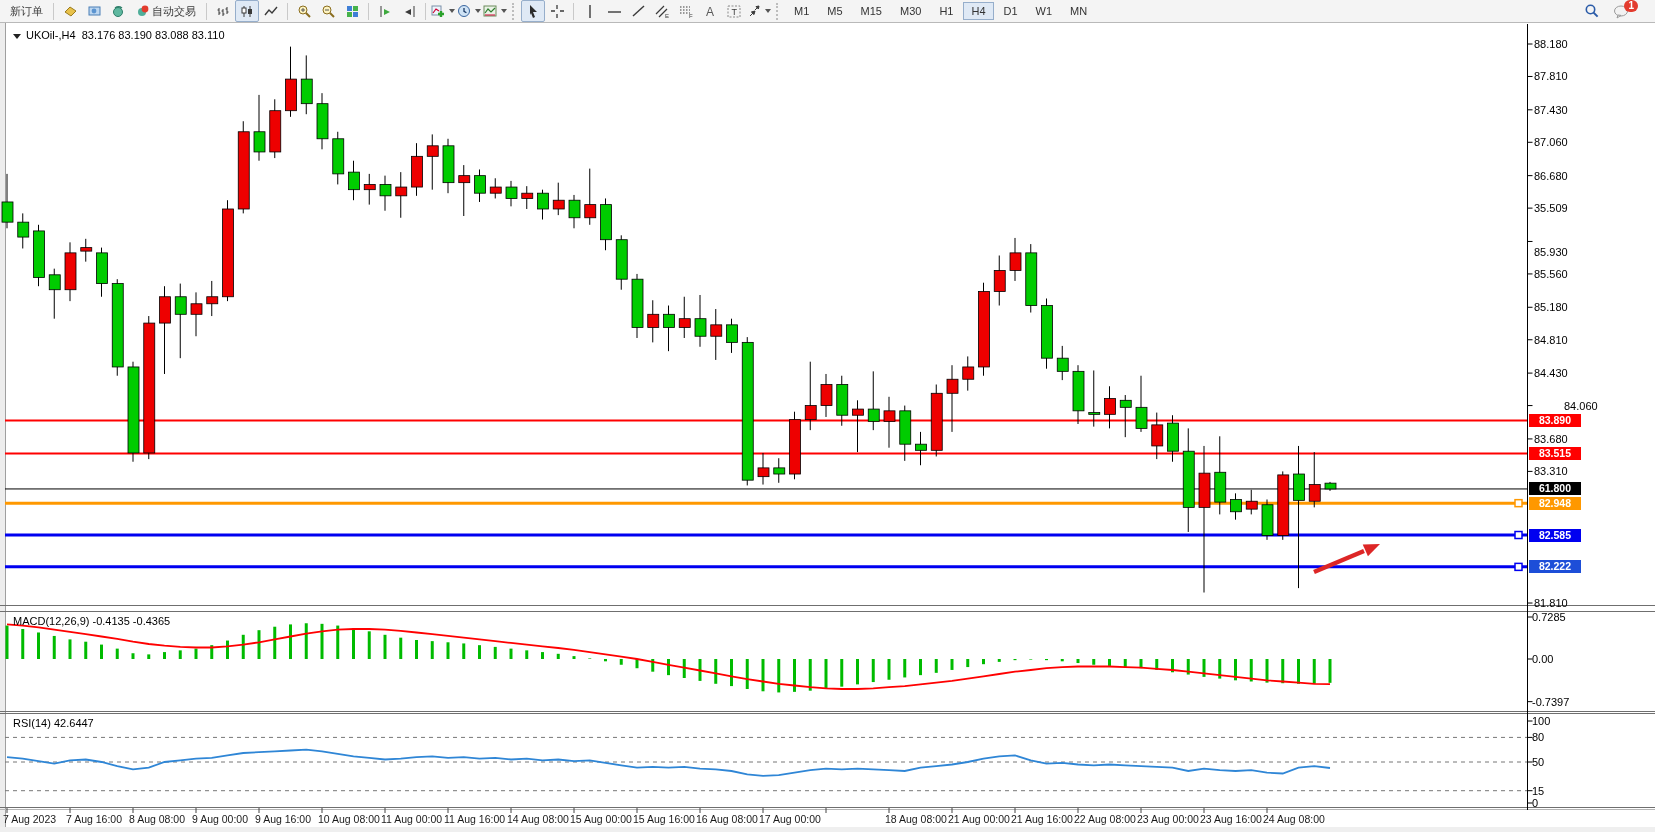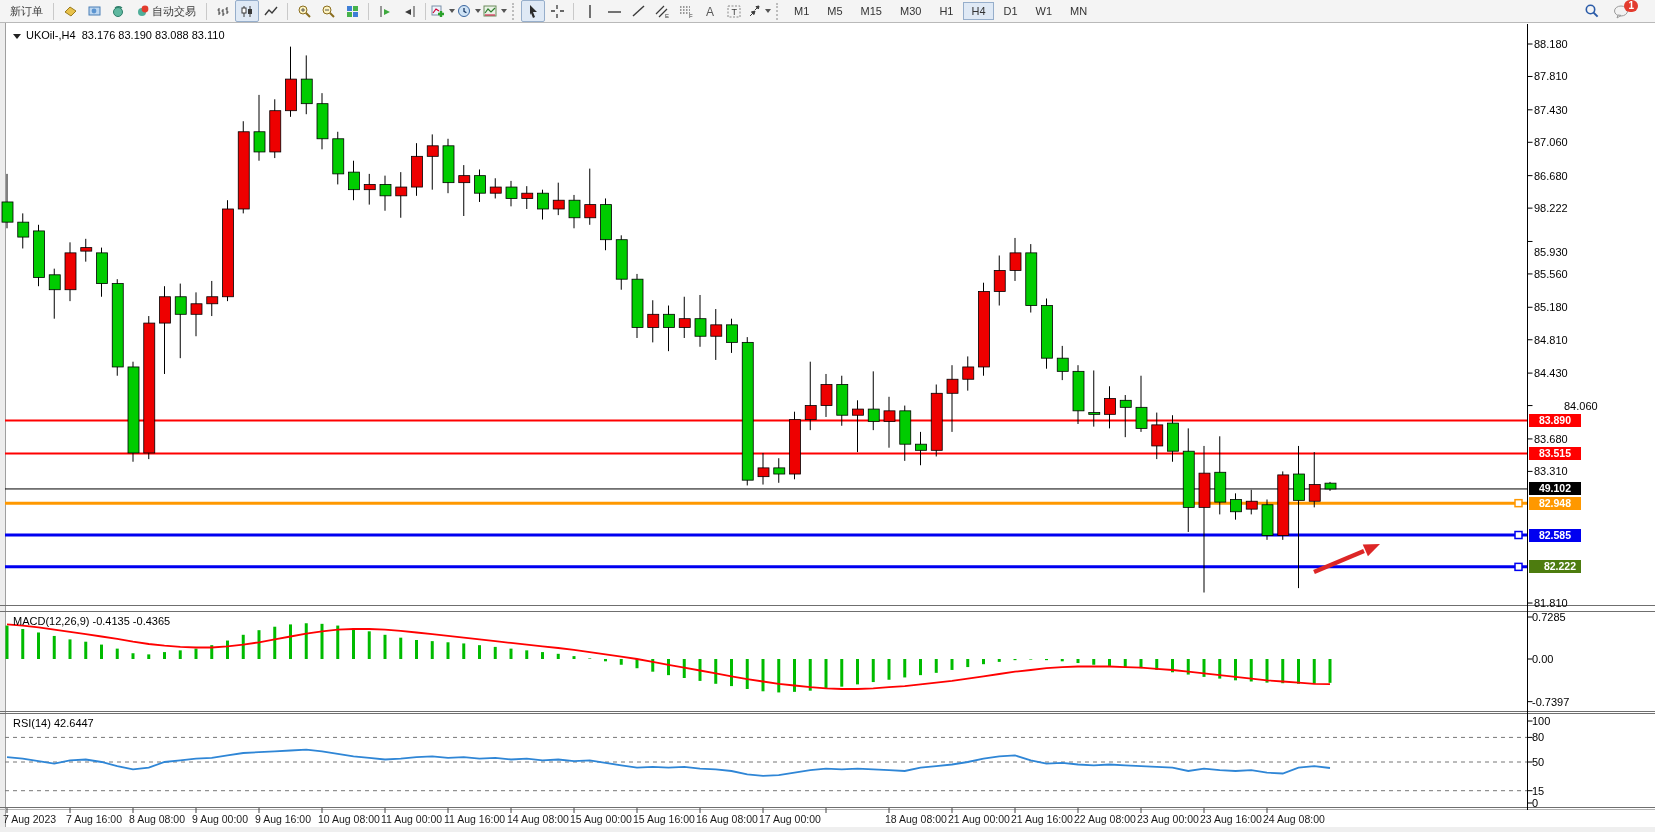--- a/index.html
+++ b/index.html
@@ -580,36 +580,36 @@
   <div class="paneLabel" style="left:13px;top:717px;">
     <span>RSI(14)</span> <span>42.6447</span>
   </div>
 
   <div id="overlays">
       <div class="axis-tick-label" style="top:38px;">88.180</div>
       <div class="axis-tick-label" style="top:70px;">87.810</div>
       <div class="axis-tick-label" style="top:104px;">87.430</div>
       <div class="axis-tick-label" style="top:136px;">87.060</div>
       <div class="axis-tick-label" style="top:170px;">86.680</div>
-      <div class="axis-tick-label" style="top:202px;">98.222</div>
+      <div class="axis-tick-label" style="top:202px;">35.509</div>
       <div class="axis-tick-label" style="top:235px;margin-top:11px;">85.930</div>
       <div class="axis-tick-label" style="top:268px;">85.560</div>
       <div class="axis-tick-label" style="top:301px;">85.180</div>
       <div class="axis-tick-label" style="top:334px;">84.810</div>
       <div class="axis-tick-label" style="top:367px;">84.430</div>
       <div class="axis-tick-label" style="top:400px;margin-left:30px;">84.060</div>
       <div class="axis-tick-label" style="top:433px;">83.680</div>
       <div class="axis-tick-label" style="top:465px;">83.310</div>
       <div class="axis-tick-label" style="top:597px;">81.810</div>
       <div class="badge" style="top:414px;background:#ff0000;">83.890</div>
       <div class="badge" style="top:447px;background:#ff0000;">83.515</div>
-      <div class="badge" style="top:482px;background:#000000;">49.102</div>
+      <div class="badge" style="top:482px;background:#000000;">61.800</div>
       <div class="badge" style="top:497px;background:#ff9800;">82.948</div>
       <div class="badge" style="top:529px;background:#0000f0;">82.585</div>
-      <div class="badge" style="top:560px;background:#4d7c0f;text-align:right;">82.222</div>
+      <div class="badge" style="top:560px;background:#1d4ed8;">82.222</div>
       <div class="subaxis" style="top:611px;">0.7285</div>
       <div class="subaxis" style="top:653px;">0.00</div>
       <div class="subaxis" style="top:696px;">-0.7397</div>
       <div class="subaxis" style="top:715px;">100</div>
       <div class="subaxis" style="top:731px;">80</div>
       <div class="subaxis" style="top:756px;">50</div>
       <div class="subaxis" style="top:785px;">15</div>
       <div class="subaxis" style="top:797px;">0</div>
       <div class="datelbl" style="left:3px;">7 Aug 2023</div>
       <div class="datelbl" style="left:66px;">7 Aug 16:00</div>

